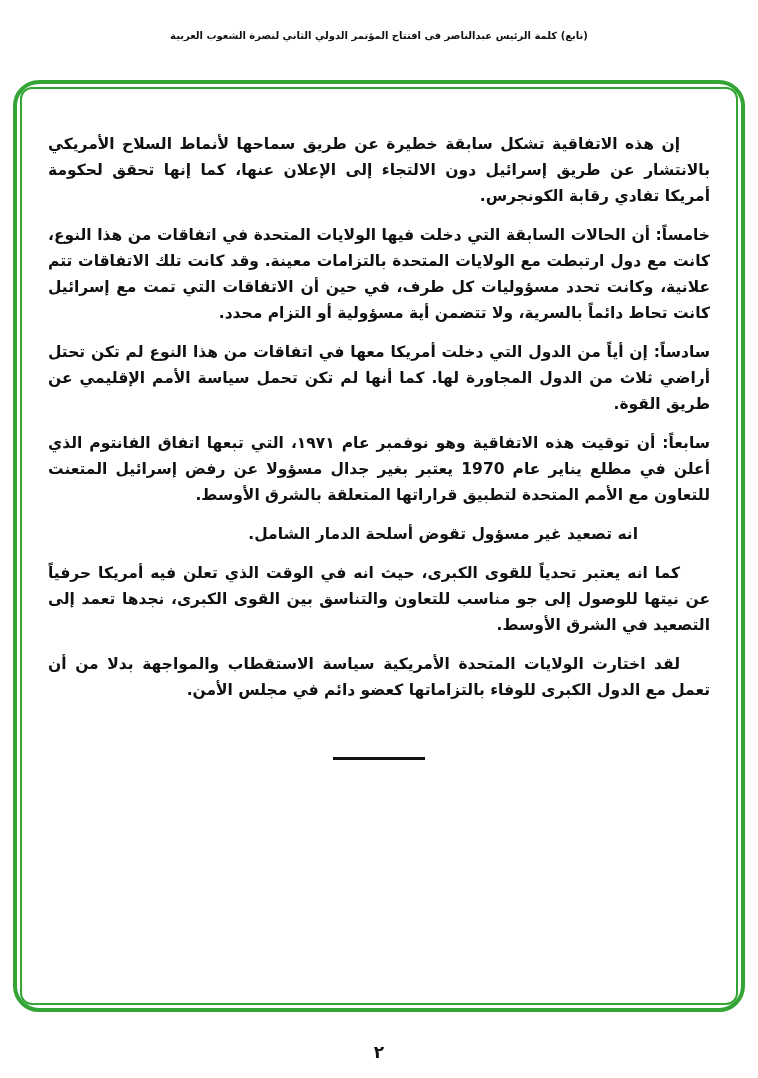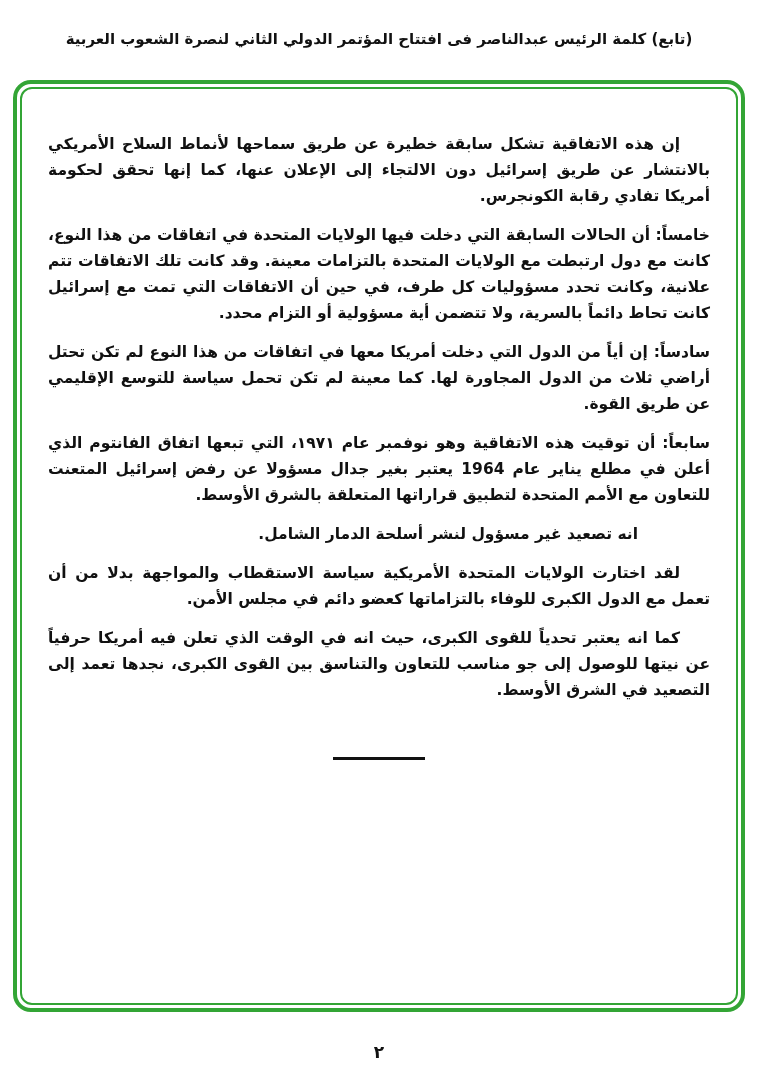--- a/index.html
+++ b/index.html
@@ -16,32 +16,32 @@
     position: absolute;
     inset: 0;
   }
   .header-title {
     position: absolute;
     top: 30px;
     left: 0;
     right: 0;
     text-align: center;
     direction: rtl;
-    font-size: 15px;
+    font-size: 10px;
     font-weight: bold;
     letter-spacing: 0.2px;
   }
   .frame-outer {
     position: absolute;
     top: 80px;
     left: 13px;
     right: 13px;
     bottom: 66px;
     border: 4px solid var(--border_green, #33a535);
-    border-radius: 18px;
+    border-radius: 26px;
     padding: 3px;
     background: #ffffff;
   }
   .frame-inner {
     width: 100%;
     height: 100%;
     border: 2px solid var(--border_green, #33a535);
     border-radius: 12px;
     overflow: hidden;
   }
@@ -80,25 +80,25 @@
 <div class="page">
 
   <div class="header-title">(تابع) كلمة الرئيس عبدالناصر فى افتتاح المؤتمر الدولي الثاني لنصرة الشعوب العربية</div>
 
   <div class="frame-outer">
     <div class="frame-inner">
       <div class="content">
 
         <p class="para indent">إن هذه الاتفاقية تشكل سابقة خطيرة عن طريق سماحها لأنماط السلاح الأمريكي بالانتشار عن طريق إسرائيل دون الالتجاء إلى الإعلان عنها، كما إنها تحقق لحكومة أمريكا تفادي رقابة الكونجرس.</p>
         <p class="para">خامساً: أن الحالات السابقة التي دخلت فيها الولايات المتحدة في اتفاقات من هذا النوع، كانت مع دول ارتبطت مع الولايات المتحدة بالتزامات معينة. وقد كانت تلك الاتفاقات تتم علانية، وكانت تحدد مسؤوليات كل طرف، في حين أن الاتفاقات التي تمت مع إسرائيل كانت تحاط دائماً بالسرية، ولا تتضمن أية مسؤولية أو التزام محدد.</p>
-        <p class="para">سادساً: إن أياً من الدول التي دخلت أمريكا معها في اتفاقات من هذا النوع لم تكن تحتل أراضي ثلاث من الدول المجاورة لها. كما معينة لم تكن تحمل سياسة للتوسع الإقليمي عن طريق القوة.</p>
-        <p class="para">سابعاً: أن توقيت هذه الاتفاقية وهو نوفمبر عام ١٩٧١، التي تبعها اتفاق الفانتوم الذي أعلن في مطلع يناير عام 1964 يعتبر بغير جدال مسؤولا عن رفض إسرائيل المتعنت للتعاون مع الأمم المتحدة لتطبيق قراراتها المتعلقة بالشرق الأوسط.</p>
-        <p class="para indent-large">انه تصعيد غير مسؤول لنشر أسلحة الدمار الشامل.</p>
+        <p class="para">سادساً: إن أياً من الدول التي دخلت أمريكا معها في اتفاقات من هذا النوع لم تكن تحتل أراضي ثلاث من الدول المجاورة لها. كما أنها لم تكن تحمل سياسة الأمم الإقليمي عن طريق القوة.</p>
+        <p class="para">سابعاً: أن توقيت هذه الاتفاقية وهو نوفمبر عام ١٩٧١، التي تبعها اتفاق الفانتوم الذي أعلن في مطلع يناير عام 1970 يعتبر بغير جدال مسؤولا عن رفض إسرائيل المتعنت للتعاون مع الأمم المتحدة لتطبيق قراراتها المتعلقة بالشرق الأوسط.</p>
+        <p class="para indent-large">انه تصعيد غير مسؤول تقوض أسلحة الدمار الشامل.</p>
+        <p class="para indent">كما انه يعتبر تحدياً للقوى الكبرى، حيث انه في الوقت الذي تعلن فيه أمريكا حرفياً عن نيتها للوصول إلى جو مناسب للتعاون والتناسق بين القوى الكبرى، نجدها تعمد إلى التصعيد في الشرق الأوسط.</p>
         <p class="para indent">لقد اختارت الولايات المتحدة الأمريكية سياسة الاستقطاب والمواجهة بدلا من أن تعمل مع الدول الكبرى للوفاء بالتزاماتها كعضو دائم في مجلس الأمن.</p>
-        <p class="para indent">كما انه يعتبر تحدياً للقوى الكبرى، حيث انه في الوقت الذي تعلن فيه أمريكا حرفياً عن نيتها للوصول إلى جو مناسب للتعاون والتناسق بين القوى الكبرى، نجدها تعمد إلى التصعيد في الشرق الأوسط.</p>
 
         <div class="end-divider"></div>
 
       </div>
     </div>
   </div>
 
   <div class="page-number">٢</div>
 
 </div>

